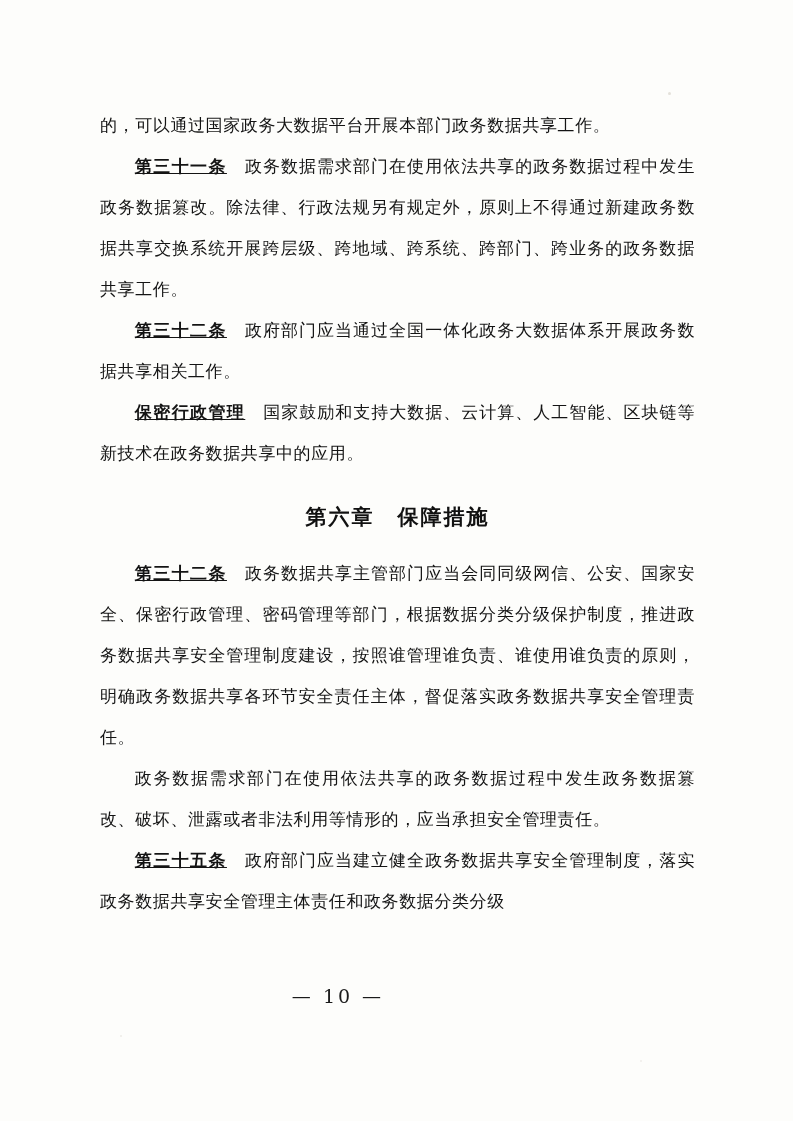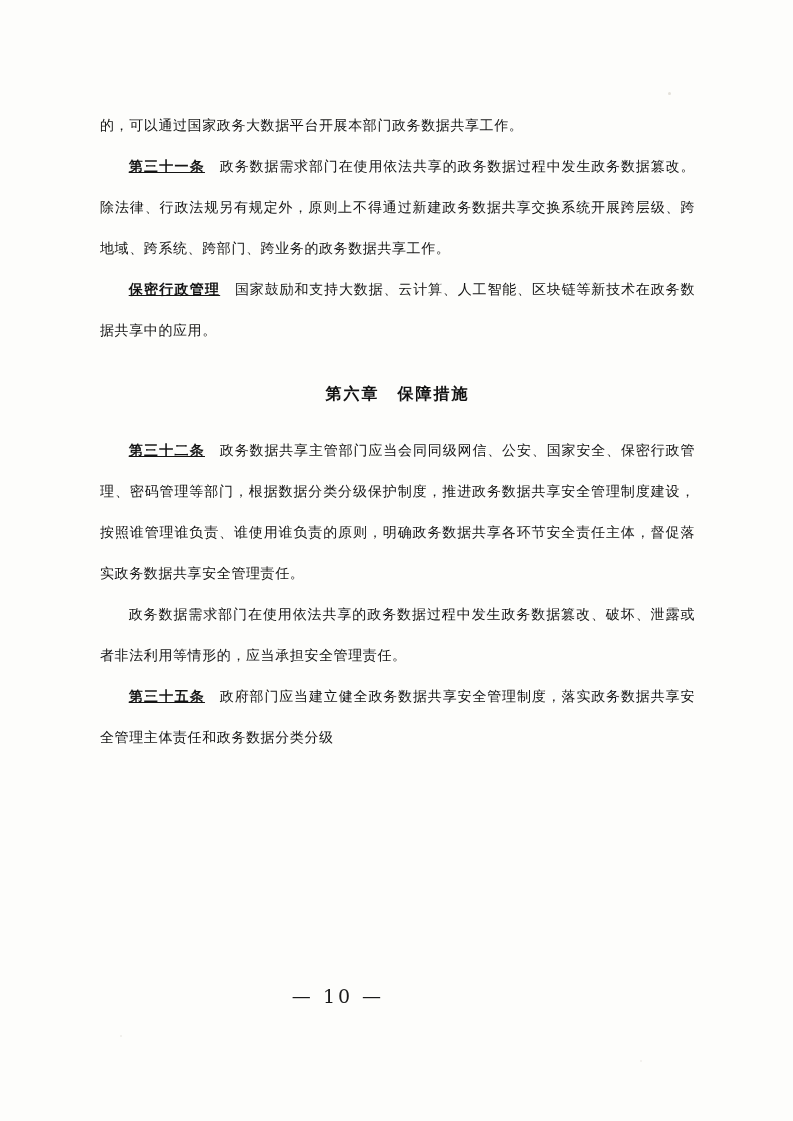--- a/index.html
+++ b/index.html
@@ -23,34 +23,34 @@
     height: 1121px;
     background: #fdfdfb;
   }
   .content {
     position: absolute;
     left: 100px;
     top: 105px;
     width: 595px;
   }
   .para {
-    font-size: 14px;
+    font-size: 17px;
     line-height: 41px;
     letter-spacing: 0.6px;
     text-align: justify;
     text-justify: inter-ideograph;
     margin: 0 0 0 0;
     color: #141414;
     font-weight: 500;
   }
   .para.indent {
     text-indent: 2.05em;
   }
   .chapter-heading {
-    font-size: 16px;
+    font-size: 21px;
     line-height: 41px;
     text-align: center;
     font-weight: bold;
     letter-spacing: 2px;
     color: #111111;
     margin: 22px 0 16px 0;
   }
   .article-label {
     font-weight: bold;
     letter-spacing: 1px;
@@ -91,20 +91,23 @@
   <div class="content">
 
     <p class="para">
       <span>的，可以通过国家政务大数据平台开展本部门政务数据共享工作。</span>
     </p>
 
     <p class="para indent">
       <span class="article-label">第三十一条</span><span>　政务数据需求部门在使用依法共享的政务数据过程中发生政务数据篡改。除法律、行政法规另有规定外，原则上不得通过新建政务数据共享交换系统开展跨层级、跨地域、跨系统、跨部门、跨业务的政务数据共享工作。</span>
     </p>
 
+    <p class="para indent">
+      <span class="article-label">第三十二条</span><span>　政府部门应当通过全国一体化政务大数据体系开展政务数据共享相关工作。</span>
+    </p>
 
     <p class="para indent">
       <span class="article-label">保密行政管理</span><span>　国家鼓励和支持大数据、云计算、人工智能、区块链等新技术在政务数据共享中的应用。</span>
     </p>
 
     <h2 class="chapter-heading">第六章　保障措施</h2>
 
     <p class="para indent">
       <span class="article-label">第三十二条</span><span>　政务数据共享主管部门应当会同同级网信、公安、国家安全、保密行政管理、密码管理等部门，根据数据分类分级保护制度，推进政务数据共享安全管理制度建设，按照谁管理谁负责、谁使用谁负责的原则，明确政务数据共享各环节安全责任主体，督促落实政务数据共享安全管理责任。</span>
     </p>

